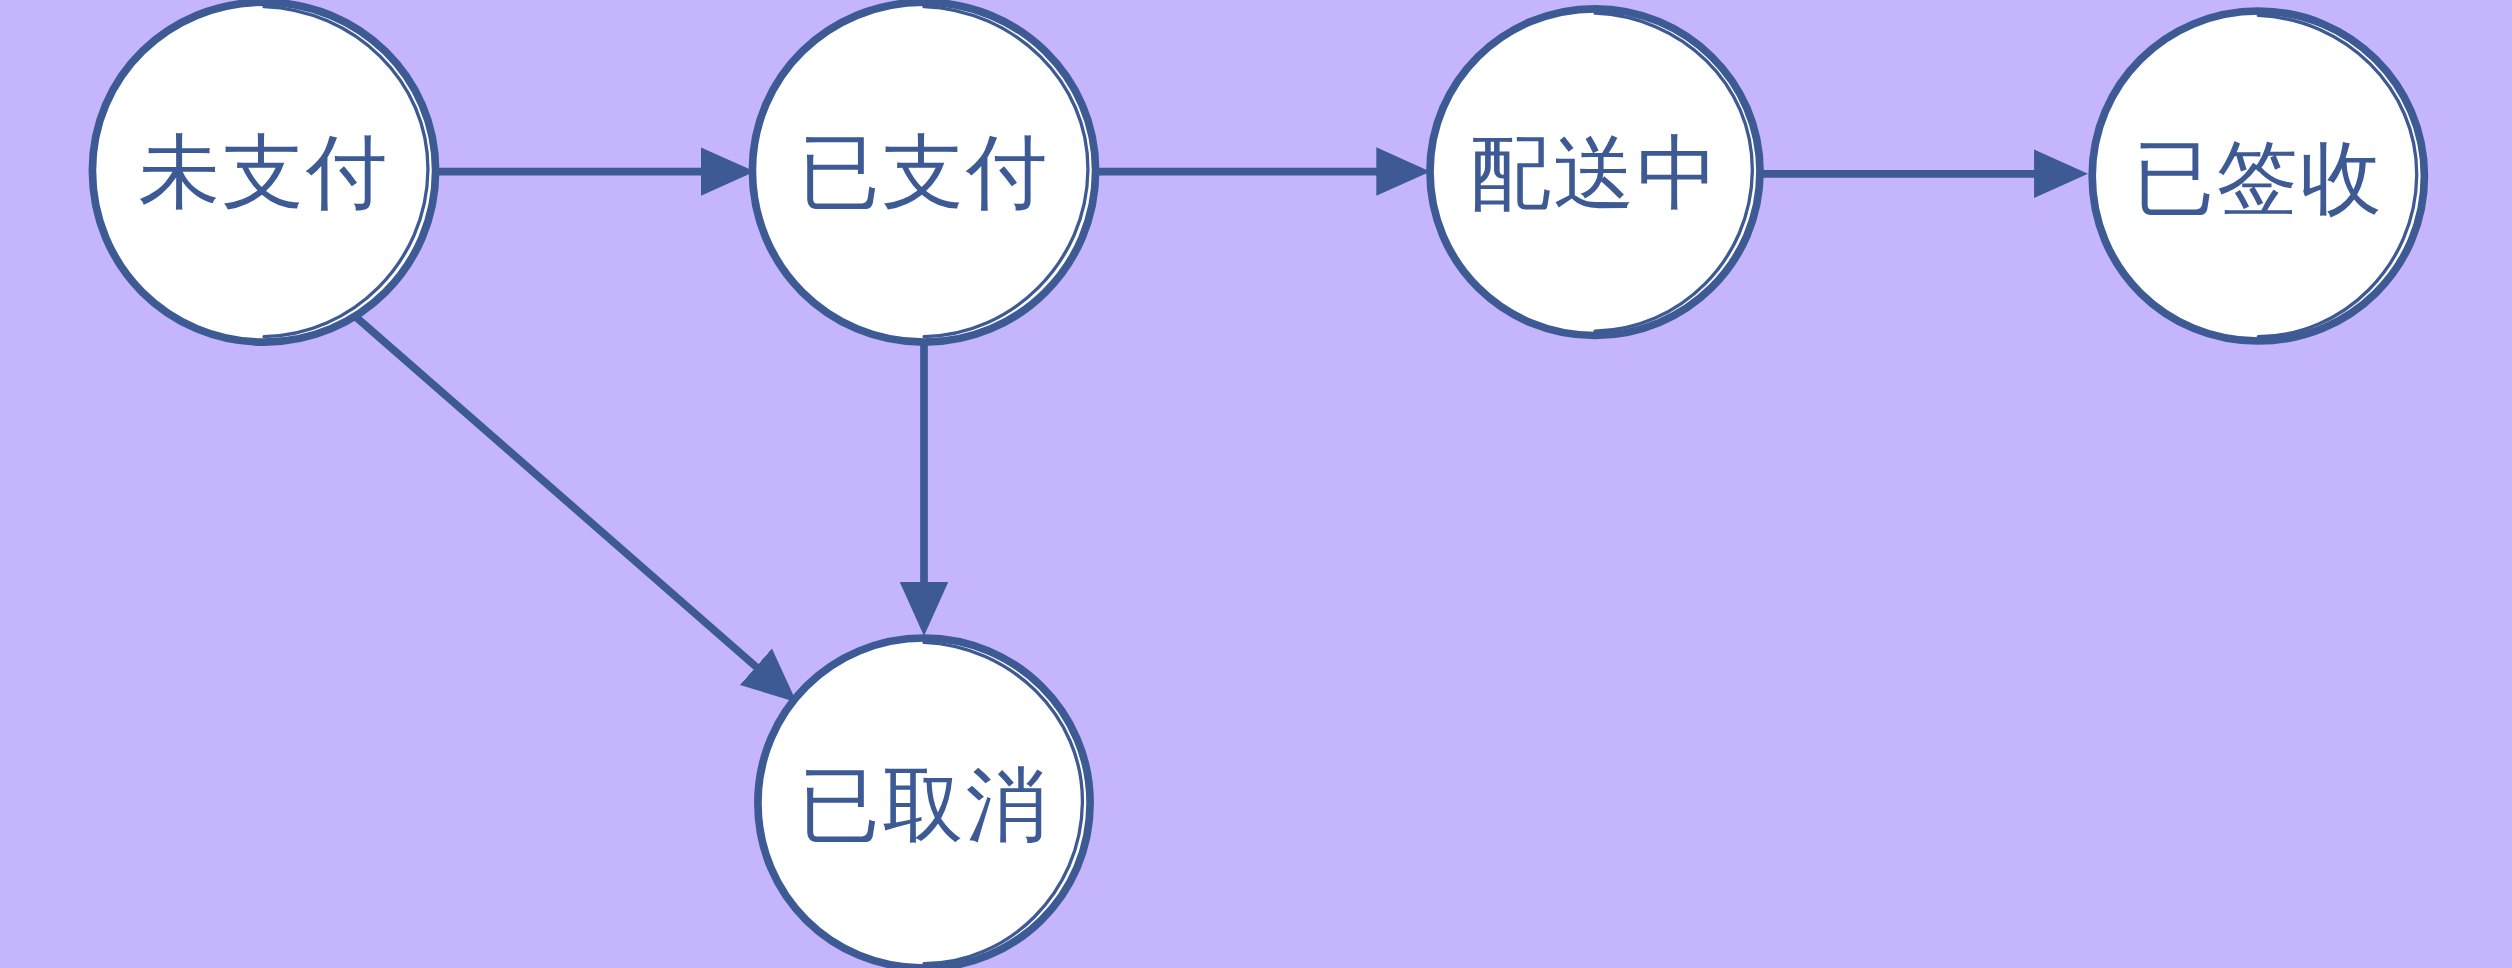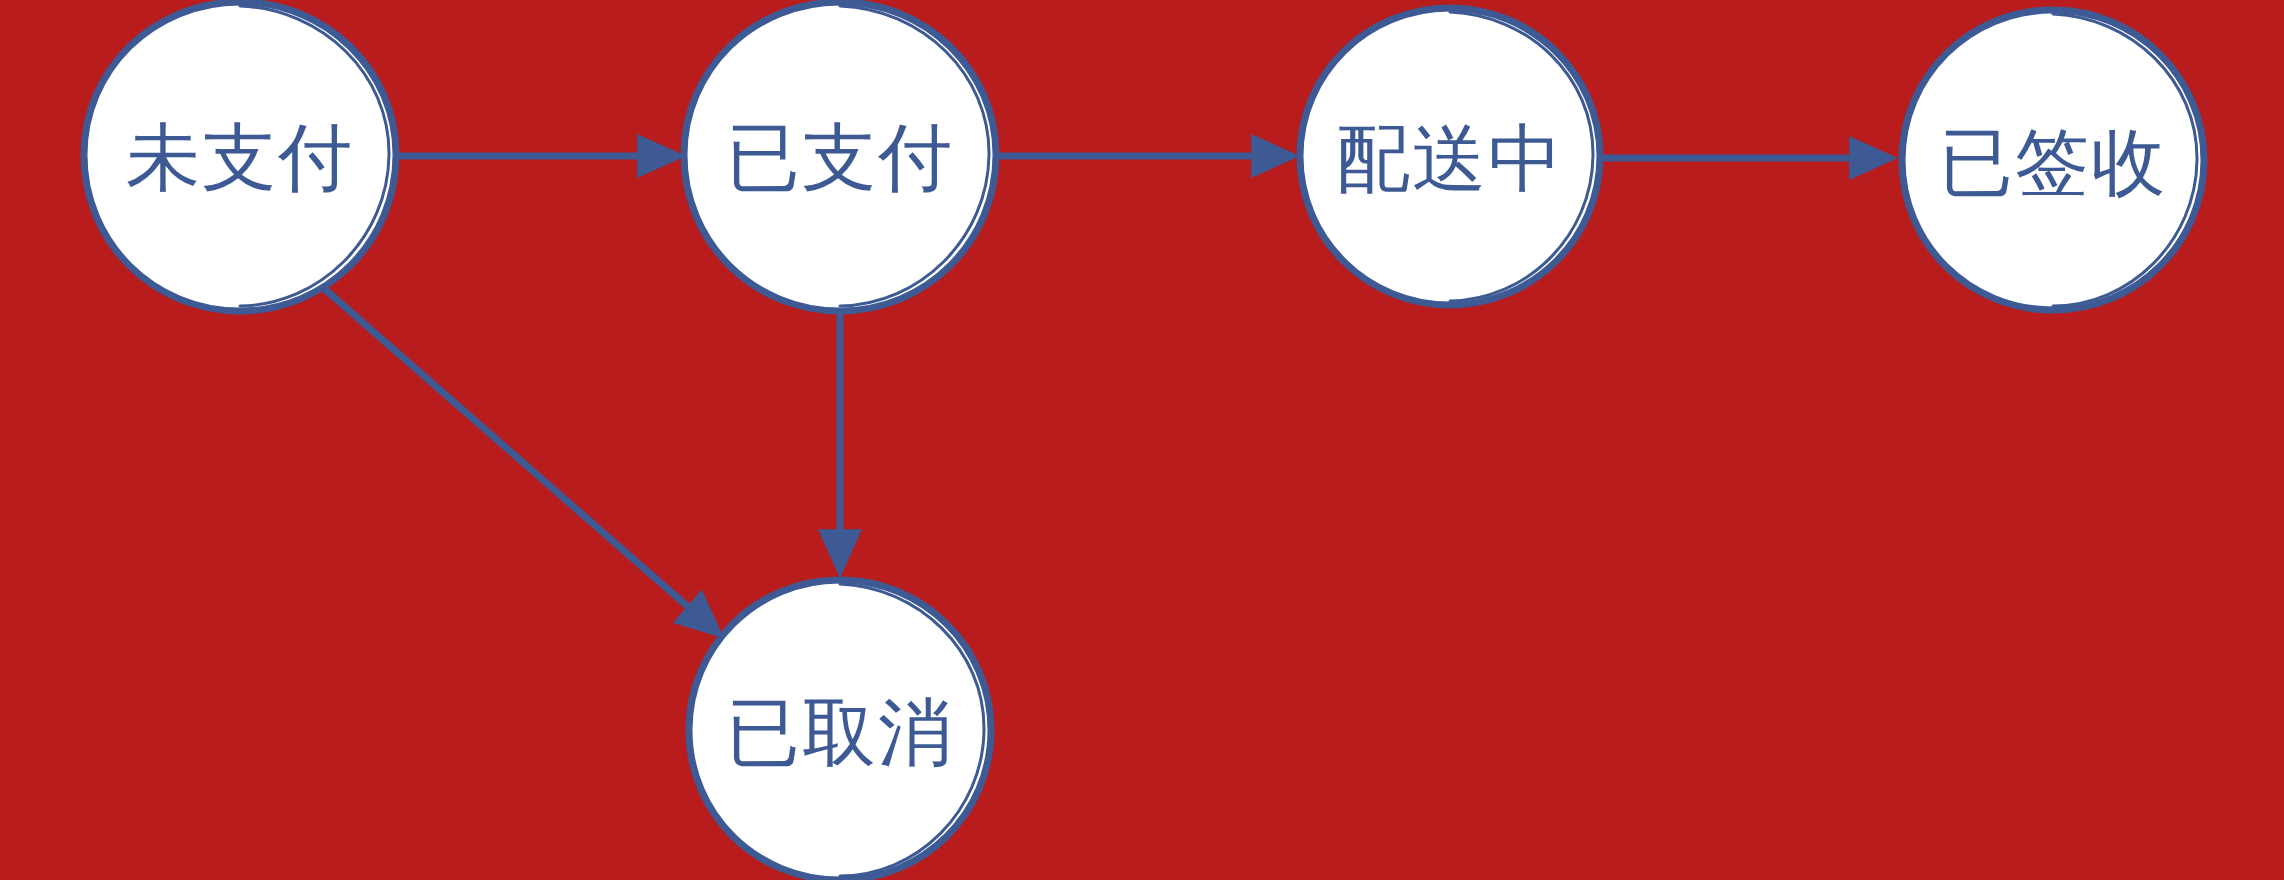--- a/index.html
+++ b/index.html
@@ -7,21 +7,21 @@
     padding: 0;
     background: #ffffff;
   }
   body {
     font-family: "Liberation Sans", sans-serif;
   }
   #diagram-canvas {
     position: relative;
     width: 2284px;
     height: 880px;
-    background: #b91c1c;
+    background: #c4b5fd;
     overflow: hidden;
   }
   #diagram-svg {
     position: absolute;
     top: 0;
     left: 0;
     width: 2284px;
     height: 880px;
   }
   .node-circle {

